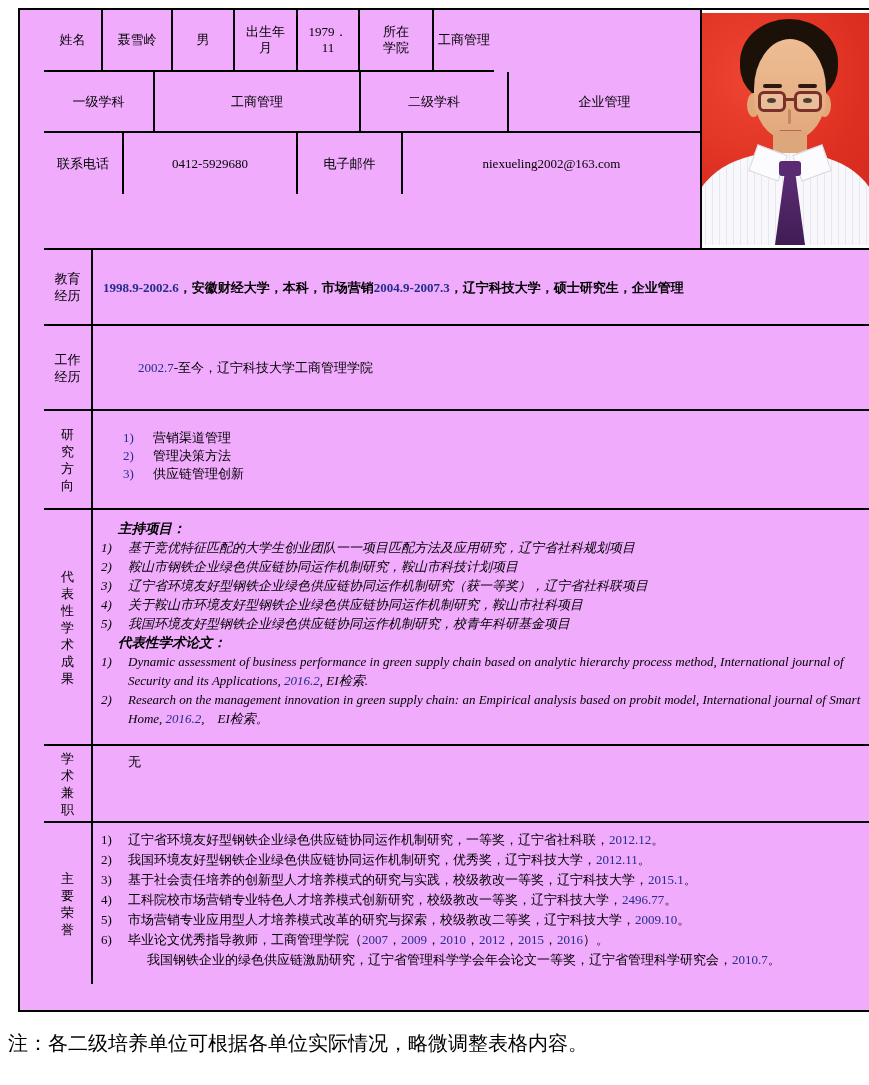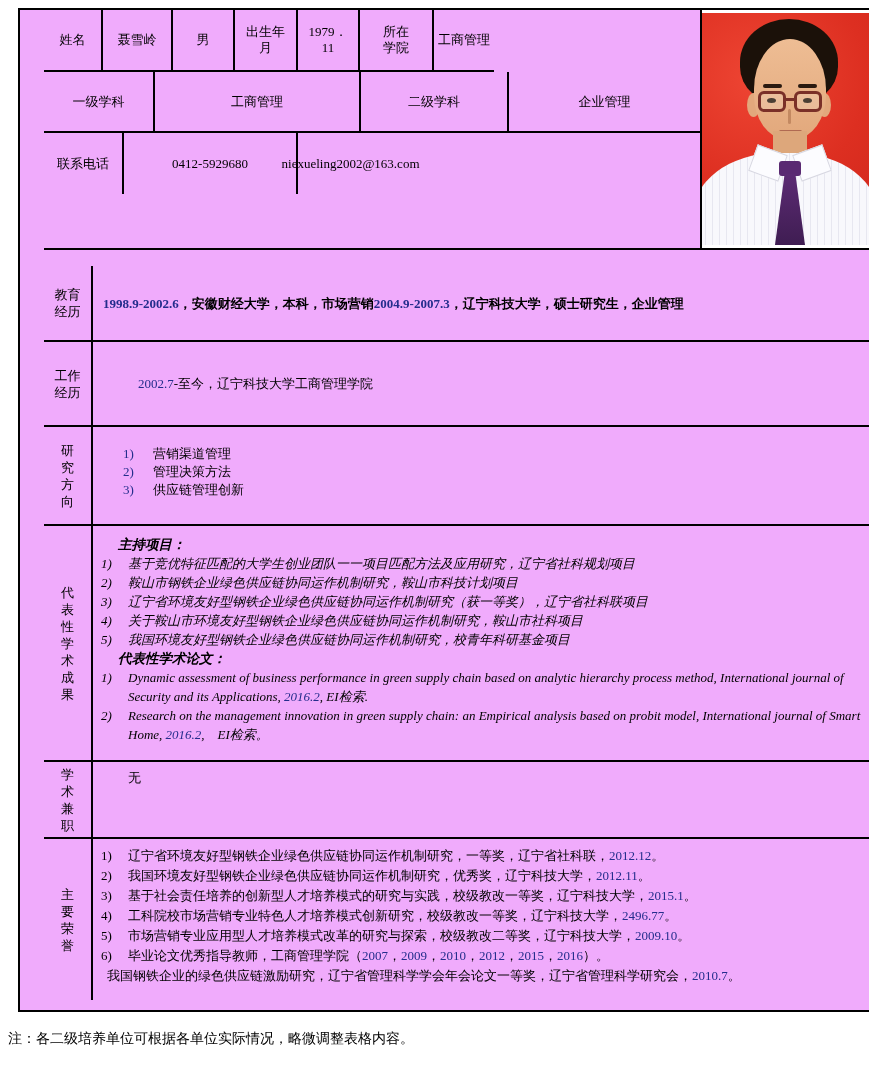--- a/index.html
+++ b/index.html
@@ -46,39 +46,39 @@
   .ph-collar-r { left: 94px; top: 136px; width: 32px; height: 28px; background: #fcfcff; border: 1px solid #d8d8e2; transform: rotate(-20deg); }
   .ph-tie-knot { left: 77px; top: 148px; width: 22px; height: 15px; background: #5a2a72; border-radius: 3px; }
   .ph-tie { left: 73px; top: 161px; width: 30px; height: 71px; background: linear-gradient(#5c2b74, #3f1d52);
     clip-path: polygon(32% 0, 68% 0, 100% 100%, 0 100%); }
   
   .section { display: flex; border-bottom: 2px solid #000; }
   .section:last-child { border-bottom: none; }
   .s-label { width: 49px; border-right: 2px solid #000; display: flex; align-items: center;
     justify-content: center; text-align: center; font-size: 13px; line-height: 17px; white-space: pre-line; }
   .s-content { flex: 1; font-size: 13px; }
-  .sec-edu { height: 76px; margin-top: 16px; } .sec-work { height: 85px; } .sec-research { height: 99px; }
+  .sec-edu { height: 76px; } .sec-work { height: 85px; } .sec-research { height: 99px; }
   .sec-achieve { height: 236px; } .sec-part { height: 77px; } .sec-honor { height: 161px; }
   .pre { white-space: pre-line; }
   .edu-body { display: flex; align-items: center; height: 100%; padding-left: 10px; line-height: 19px; font-weight: bold; }
   .work-body { display: flex; align-items: center; height: 100%; padding-left: 45px; }
   .research-body { padding-top: 18px; line-height: 18px; }
   .achieve-body { padding-top: 9px; line-height: 19px; font-style: italic; }
   .part-body { padding-top: 7px; padding-left: 35px; }
   .honor-body { padding-top: 7px; line-height: 20px; }
   .li { display: flex; padding-left: 8px; }
   .research-body .li { padding-left: 30px; }
   .marker { flex: none; width: 27px; }
   .research-body .marker { width: 30px; }
   .li-text { flex: 1; padding-right: 6px; }
   .heading { font-weight: bold; padding-left: 25px; font-size: 13.5px; }
-  .extra-line { padding-left: 14px; }
+  .extra-line { padding-left: 14px; margin-left: 40px; }
   .num, .navy { color: #232d8c; }
   
-  .footnote { position: absolute; left: 8px; top: 1030px; font-size: 14px; }
+  .footnote { position: absolute; left: 8px; top: 1030px; font-size: 20px; }
 </style>
 </head>
 <body>
 
 <div class="sheet">
 
   <div class="top-block">
     <div class="top-left">
       <div class="trow trow1">
         <div class="cell">姓名</div>
@@ -94,20 +94,21 @@
       </div>
       <div class="trow trow2">
         <div class="cell">一级学科</div>
         <div class="cell">工商管理</div>
         <div class="cell">二级学科</div>
         <div class="cell">企业管理</div>
       </div>
       <div class="trow trow4">
         <div class="cell">联系电话</div>
         <div class="cell">0412-5929680</div>
+        <div class="cell">电子邮件</div>
         <div class="cell">niexueling2002@163.com</div>
       </div>
     </div>
     <div class="photo-cell">
       <div class="photo">
         <div class="ph-hair"></div>
         <div class="ph-ear-l"></div>
         <div class="ph-ear-r"></div>
         <div class="ph-face"></div>
         <div class="ph-brow-l"></div>

